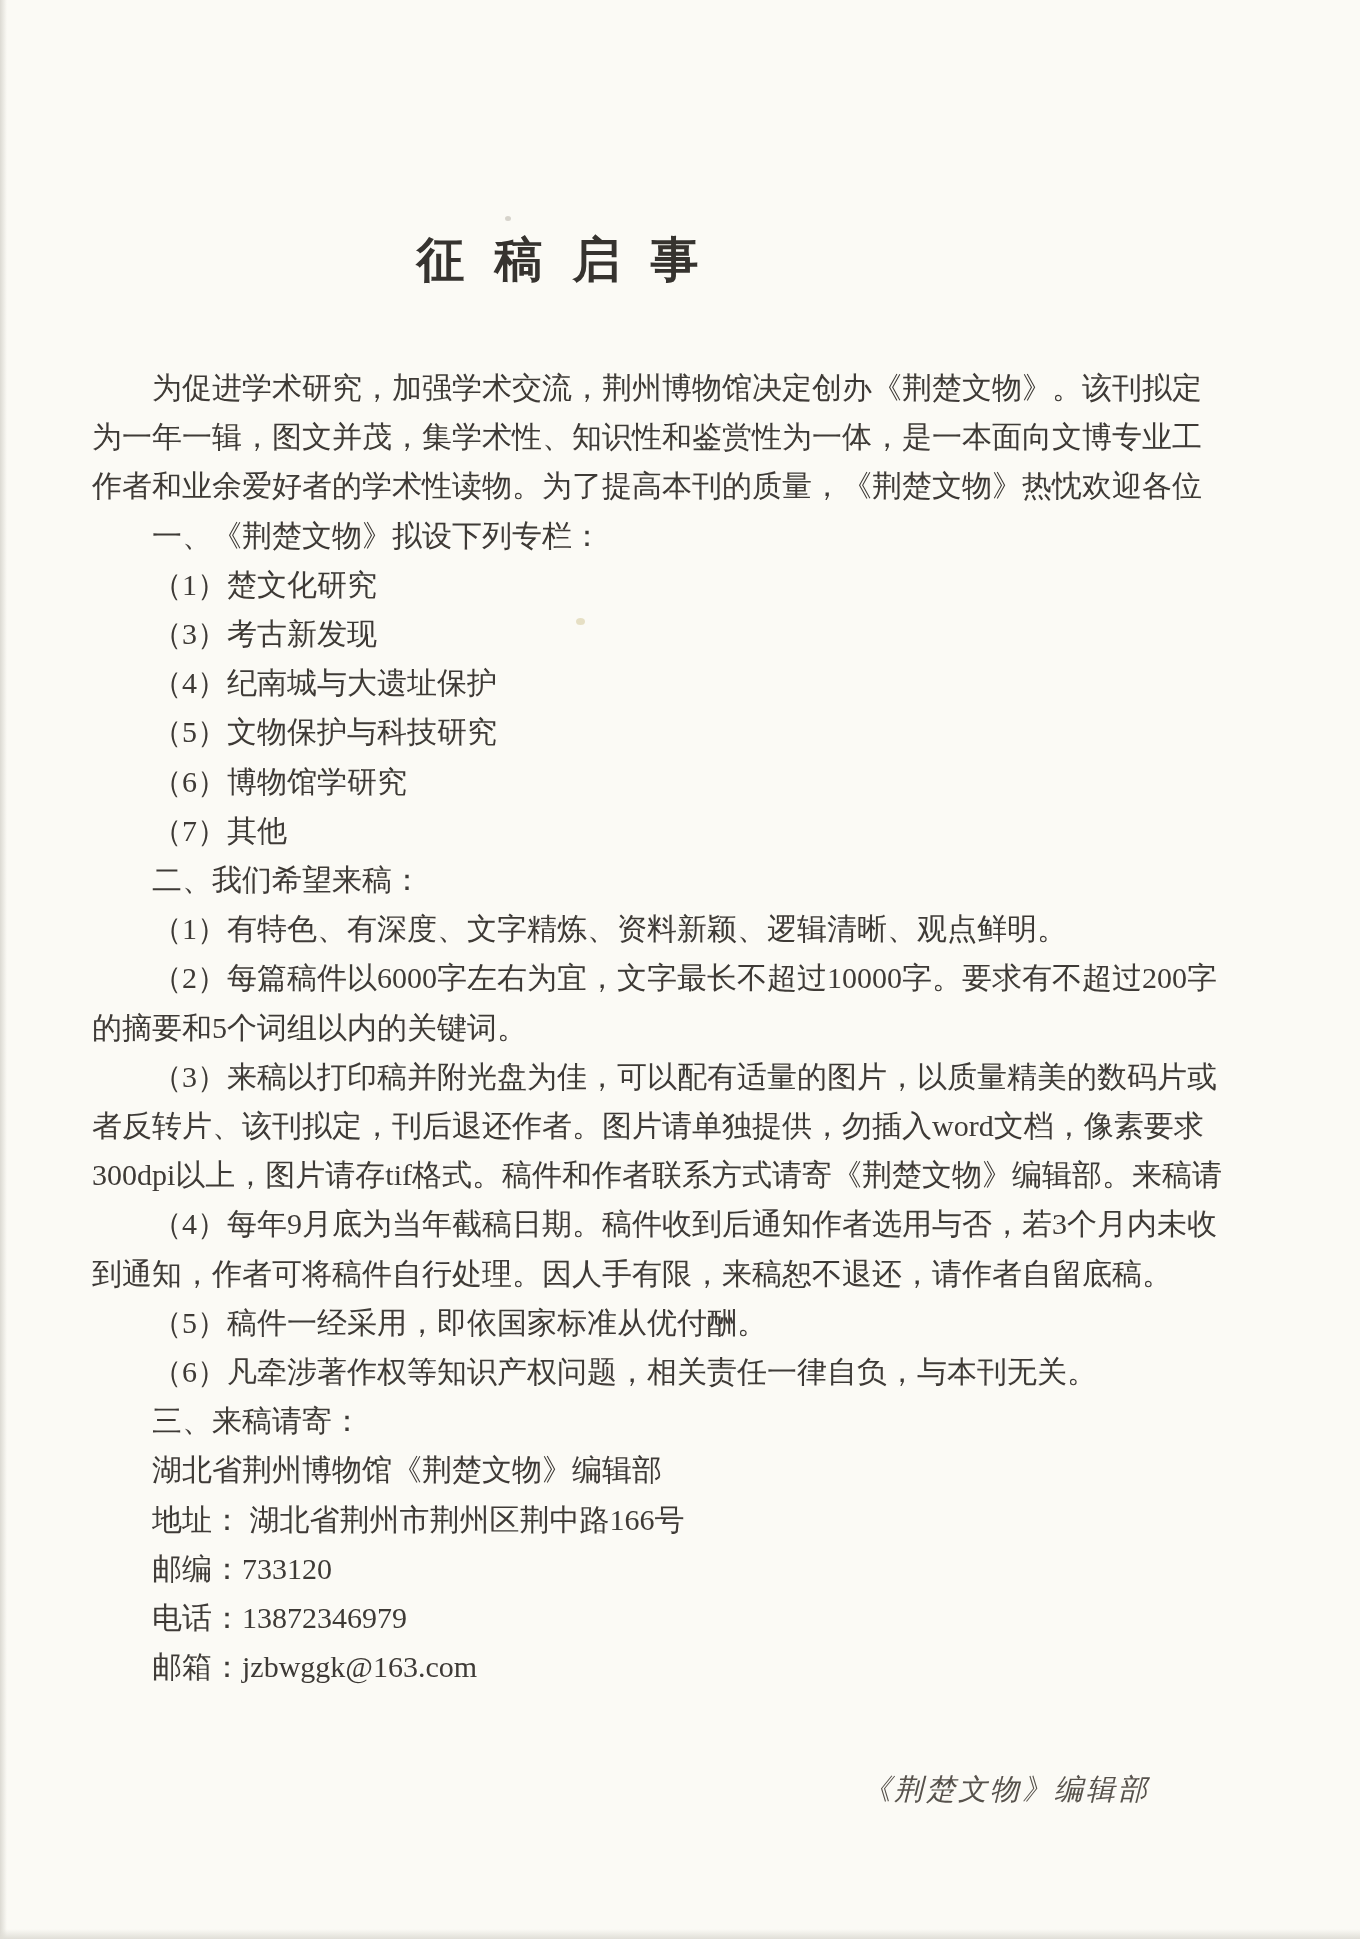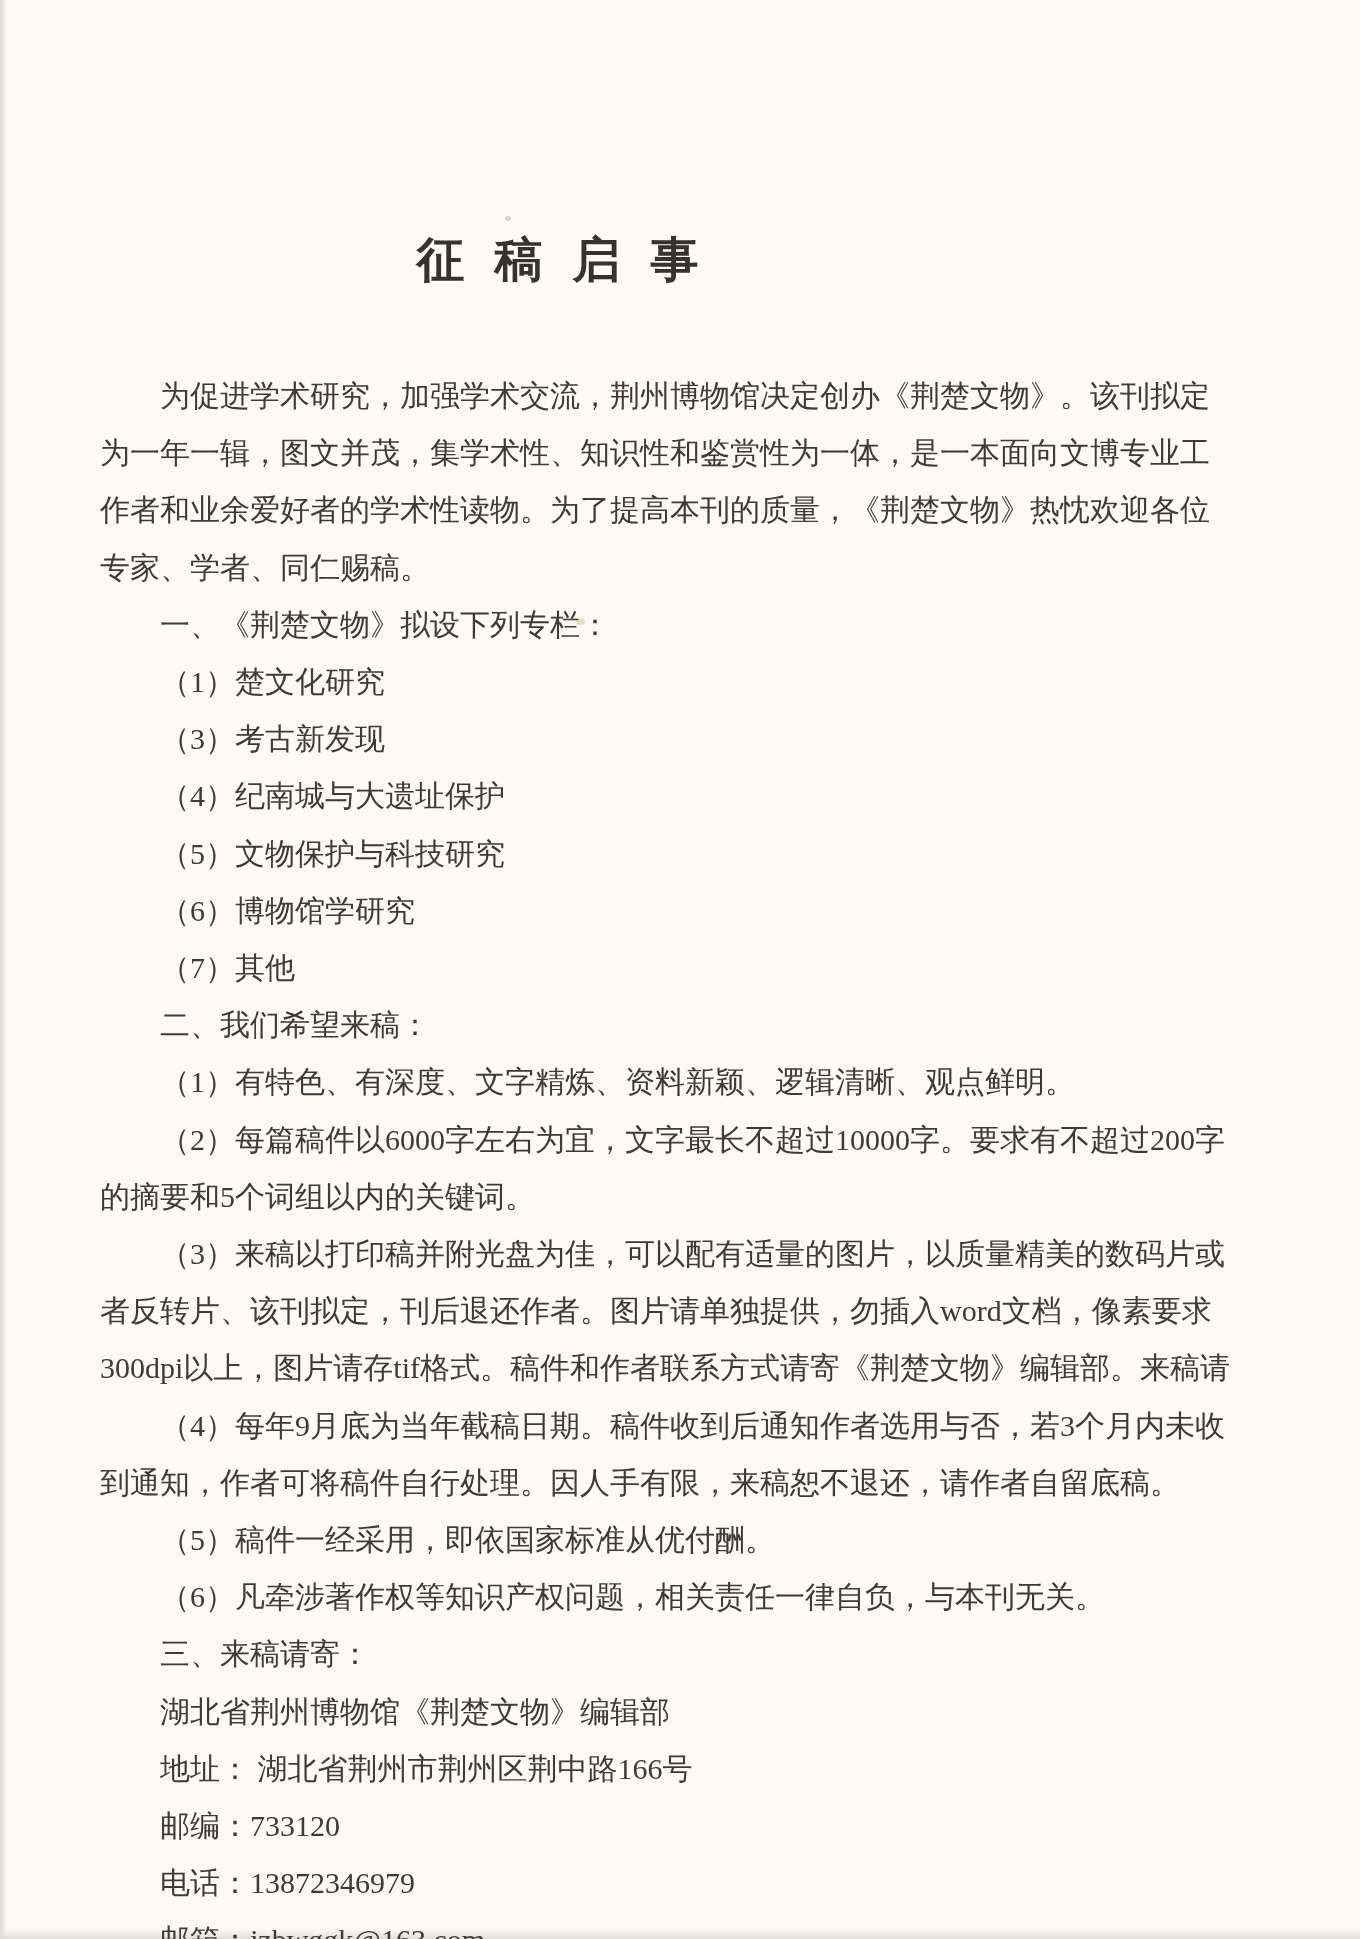--- a/index.html
+++ b/index.html
@@ -46,21 +46,21 @@
   }
   .doc-body {
     position: absolute;
     left: 88px;
     top: 361px;
     width: 1114px;
     font-size: 30px;
     line-height: 45.2px;
     text-align: left;
   }
-  .ln { margin: 12px; white-space: nowrap; }
+  .ln { margin: 4px; white-space: nowrap; }
   .ind { text-indent: 2em; }
   .signature {
     position: absolute;
     top: 1770px;
     left: 0;
     width: 1150px;
     text-align: right;
     font-size: 29px;
     font-style: italic;
     letter-spacing: 3px;
@@ -77,21 +77,20 @@
   <div class="edge-right"></div>
   <div class="speck speck-1"></div>
   <div class="speck speck-2"></div>
 
   <h1 class="doc-title">征稿启事</h1>
 
   <div class="doc-body">
     <p class="ln ind">为促进学术研究，加强学术交流，荆州博物馆决定创办《荆楚文物》。该刊拟定</p>
     <p class="ln">为一年一辑，图文并茂，集学术性、知识性和鉴赏性为一体，是一本面向文博专业工</p>
     <p class="ln">作者和业余爱好者的学术性读物。为了提高本刊的质量，《荆楚文物》热忱欢迎各位</p>
-    <p class="ln">专家、学者、同仁赐稿。</p>
     <p class="ln ind">一、《荆楚文物》拟设下列专栏：</p>
     <p class="ln ind">（1）楚文化研究</p>
     <p class="ln ind">（3）考古新发现</p>
     <p class="ln ind">（4）纪南城与大遗址保护</p>
     <p class="ln ind">（5）文物保护与科技研究</p>
     <p class="ln ind">（6）博物馆学研究</p>
     <p class="ln ind">（7）其他</p>
     <p class="ln ind">二、我们希望来稿：</p>
     <p class="ln ind">（1）有特色、有深度、文字精炼、资料新颖、逻辑清晰、观点鲜明。</p>
     <p class="ln ind">（2）每篇稿件以6000字左右为宜，文字最长不超过10000字。要求有不超过200字</p>
@@ -104,13 +103,14 @@
     <p class="ln ind">（5）稿件一经采用，即依国家标准从优付酬。</p>
     <p class="ln ind">（6）凡牵涉著作权等知识产权问题，相关责任一律自负，与本刊无关。</p>
     <p class="ln ind">三、来稿请寄：</p>
     <p class="ln ind">湖北省荆州博物馆《荆楚文物》编辑部</p>
     <p class="ln ind">地址： 湖北省荆州市荆州区荆中路166号</p>
     <p class="ln ind">邮编：733120</p>
     <p class="ln ind">电话：13872346979</p>
     <p class="ln ind">邮箱：jzbwggk@163.com</p>
   </div>
 
+  <div class="signature">《荆楚文物》编辑部</div>
 </div>
 
 </body></html>

